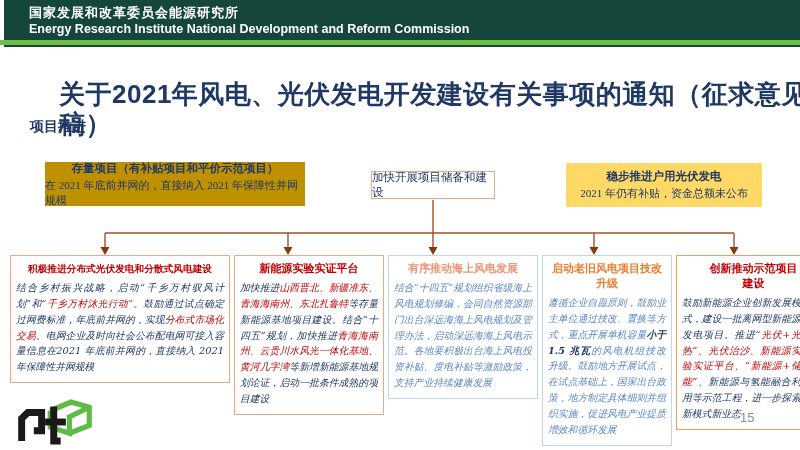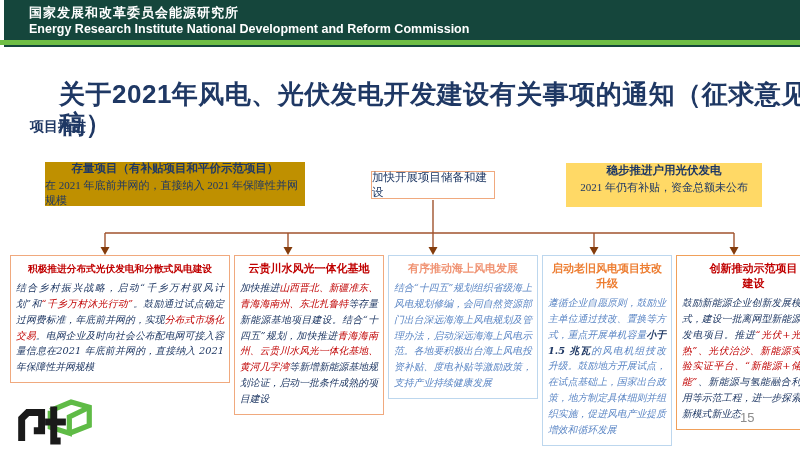--- a/index.html
+++ b/index.html
@@ -23,21 +23,21 @@
   .goldbox{position:absolute;left:45px;top:162px;width:260px;height:44px;background:var(--gold);
            display:flex;flex-direction:column;justify-content:center;align-items:center;
            color:var(--navy);font-family:"Liberation Serif",serif;}
   .goldbox .l1{font-size:11.5px;font-weight:700;}
   .goldbox .l2{font-size:11px;margin-top:2px;}
   .prepbox{position:absolute;left:371px;top:171px;width:124px;height:28px;background:#ffffff;
            border:1.5px solid var(--border_salmon);box-sizing:border-box;display:flex;
            align-items:center;justify-content:center;color:var(--navy);font-size:11.5px;
            font-family:"Liberation Serif",serif;}
   .yellowbox{position:absolute;left:566px;top:163px;width:196px;height:44px;background:var(--light_yellow);
-           display:flex;flex-direction:column;justify-content:flex-start;align-items:center;
+           display:flex;flex-direction:column;justify-content:center;align-items:center;
            color:var(--navy);font-family:"Liberation Serif",serif;}
   .yellowbox .l1{font-size:11.5px;font-weight:700;}
   .yellowbox .l2{font-size:11px;margin-top:2px;}
 
   
   .connectors{position:absolute;left:0;top:196px;}
 
   
   .flow-row{position:absolute;left:10px;top:255px;display:flex;gap:4px;align-items:flex-start;}
   .flow-box{border:1.5px solid;box-sizing:border-box;background:#fff;padding:5px 5px 7px 5px;}
@@ -106,21 +106,21 @@
     </g>
   </svg>
 
   <div class="flow-row">
     <div class="flow-box" style="border-color: rgb(240, 169, 126);">
       <div class="fb-title" style="color: rgb(192, 0, 0);">积极推进分布式光伏发电和分散式风电建设</div>
       <div class="fb-body"><span class="seg-navy">结合乡村振兴战略，启动“千乡万村驭风计划”和</span><span class="seg-red">“千乡万村沐光行动”</span><span class="seg-navy">。鼓励通过试点确定过网费标准，年底前并网的，实现</span><span class="seg-red">分布式市场化交易</span><span class="seg-navy">。电网企业及时向社会公布配电网可接入容量信息在2021 年底前并网的，直接纳入 2021 年保障性并网规模</span></div>
     </div>
 
     <div class="flow-box" style="border-color: rgb(240, 169, 126);">
-      <div class="fb-title" style="color: rgb(192, 0, 0);">云贵川水风光一体化基地</div>
+      <div class="fb-title" style="color: rgb(192, 0, 0);">新能源实验实证平台</div>
       <div class="fb-body"><span class="seg-navy">加快推进</span><span class="seg-red">山西晋北、新疆准东、青海海南州、东北扎鲁特</span><span class="seg-navy">等存量新能源基地项目建设。结合“十四五”规划，加快推进</span><span class="seg-red">青海海南州、云贵川水风光一体化基地、黄河几字湾</span><span class="seg-navy">等新增新能源基地规划论证，启动一批条件成熟的项目建设</span></div>
     </div>
 
     <div class="flow-box" style="border-color: rgb(189, 215, 238);">
       <div class="fb-title" style="color: rgb(240, 147, 115);">有序推动海上风电发展</div>
       <div class="fb-body"><span class="seg-blue">结合“十四五”规划组织省级海上风电规划修编，会同自然资源部门出台深远海海上风电规划及管理办法，启动深远海海上风电示范。各地要积极出台海上风电投资补贴、度电补贴等激励政策，支持产业持续健康发展</span></div>
     </div>
 
     <div class="flow-box" style="border-color: rgb(189, 215, 238);">
       <div class="fb-title" style="color: rgb(237, 125, 49);">启动老旧风电项目技改升级</div>

